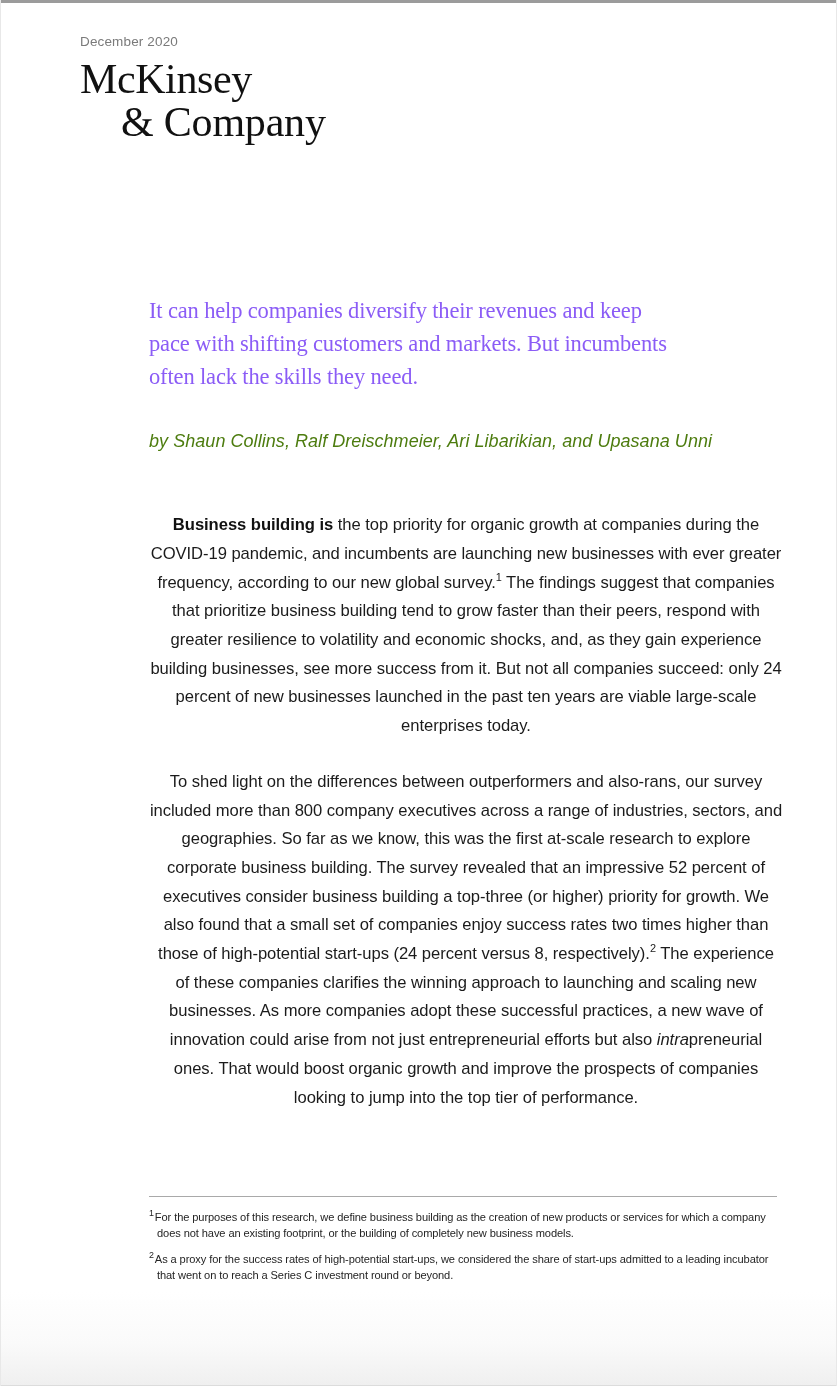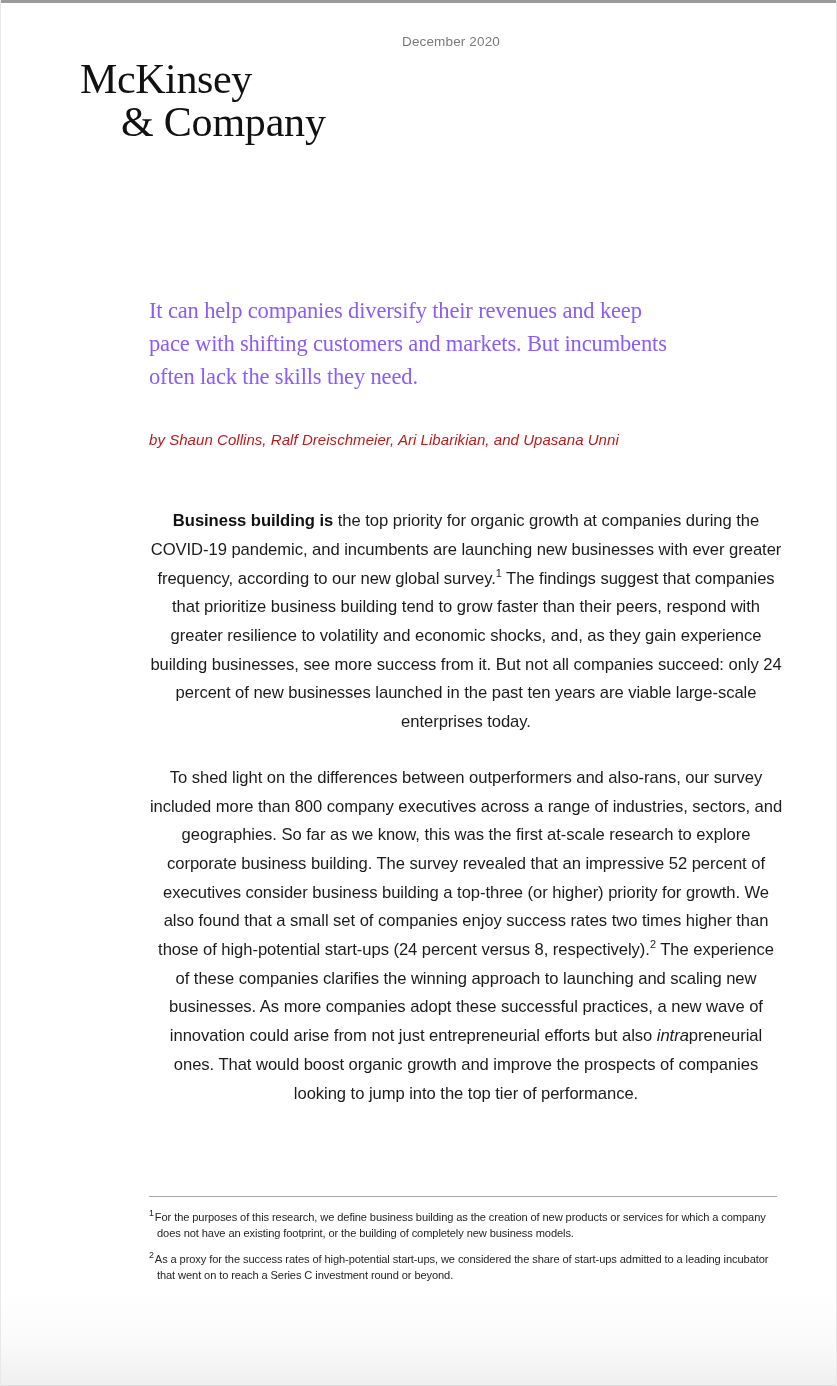--- a/index.html
+++ b/index.html
@@ -52,21 +52,20 @@
     left: 79px;
     top: 34px;
     width: 420px;
   }
   .issue-date {
     font-family: "Liberation Sans", sans-serif;
     font-size: 13.5px;
     letter-spacing: 0.15px;
     color: #7a7a7a;
     line-height: 1.2;
-    text-align: right;
   }
   .logo {
     margin-top: 9px;
     font-family: "Liberation Serif", serif;
     color: #111111;
     line-height: 0.98;
   }
   .logo-line1 {
     display: block;
     font-size: 42px;
@@ -107,23 +106,23 @@
     letter-spacing: -0.15px;
     color: #8b5cf6;
     margin: 0;
     padding-top: 51px;
     width: 535px;
   }
 
   .byline {
     font-family: "Liberation Sans", sans-serif;
     font-style: italic;
-    font-size: 15px;
+    font-size: 18px;
     letter-spacing: 0.05px;
-    color: #b91c1c;
+    color: #4d7c0f;
     padding-top: 38px;
   }
 
   .body-copy {
     padding-top: 59px;
     width: 634px;
     text-align: center;
   }
   .body-copy p {
     font-family: "Liberation Sans", sans-serif;

